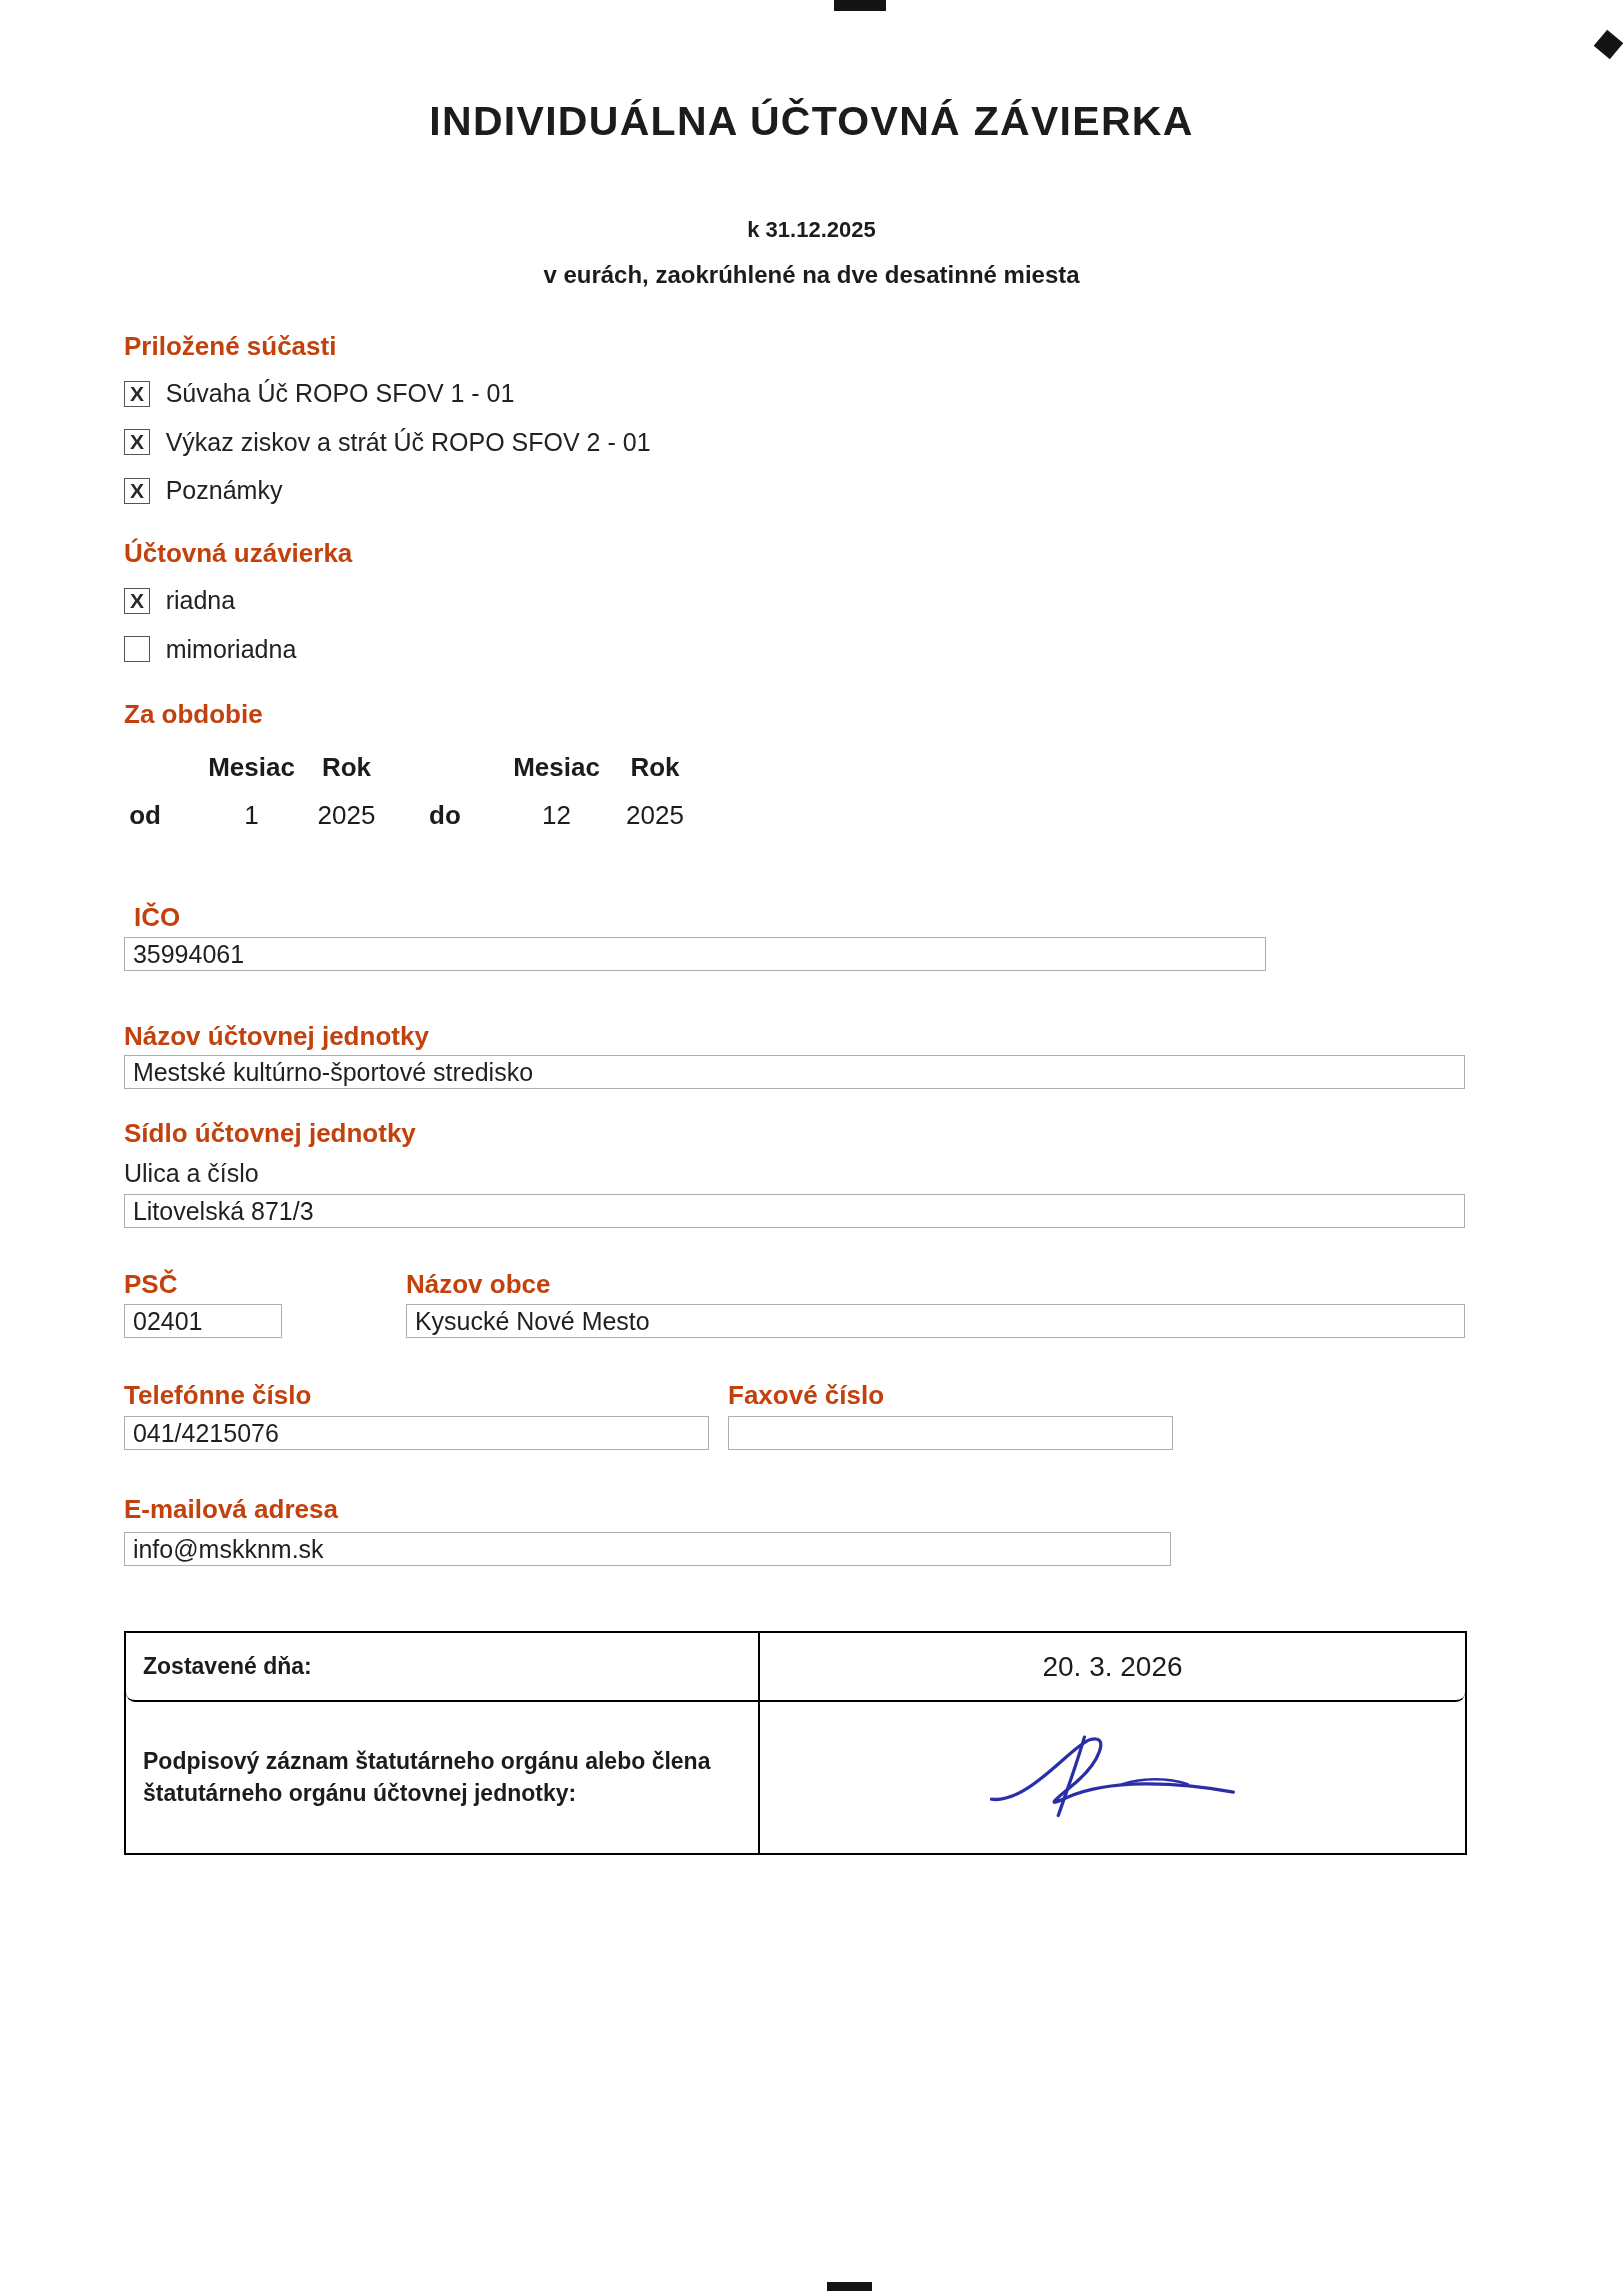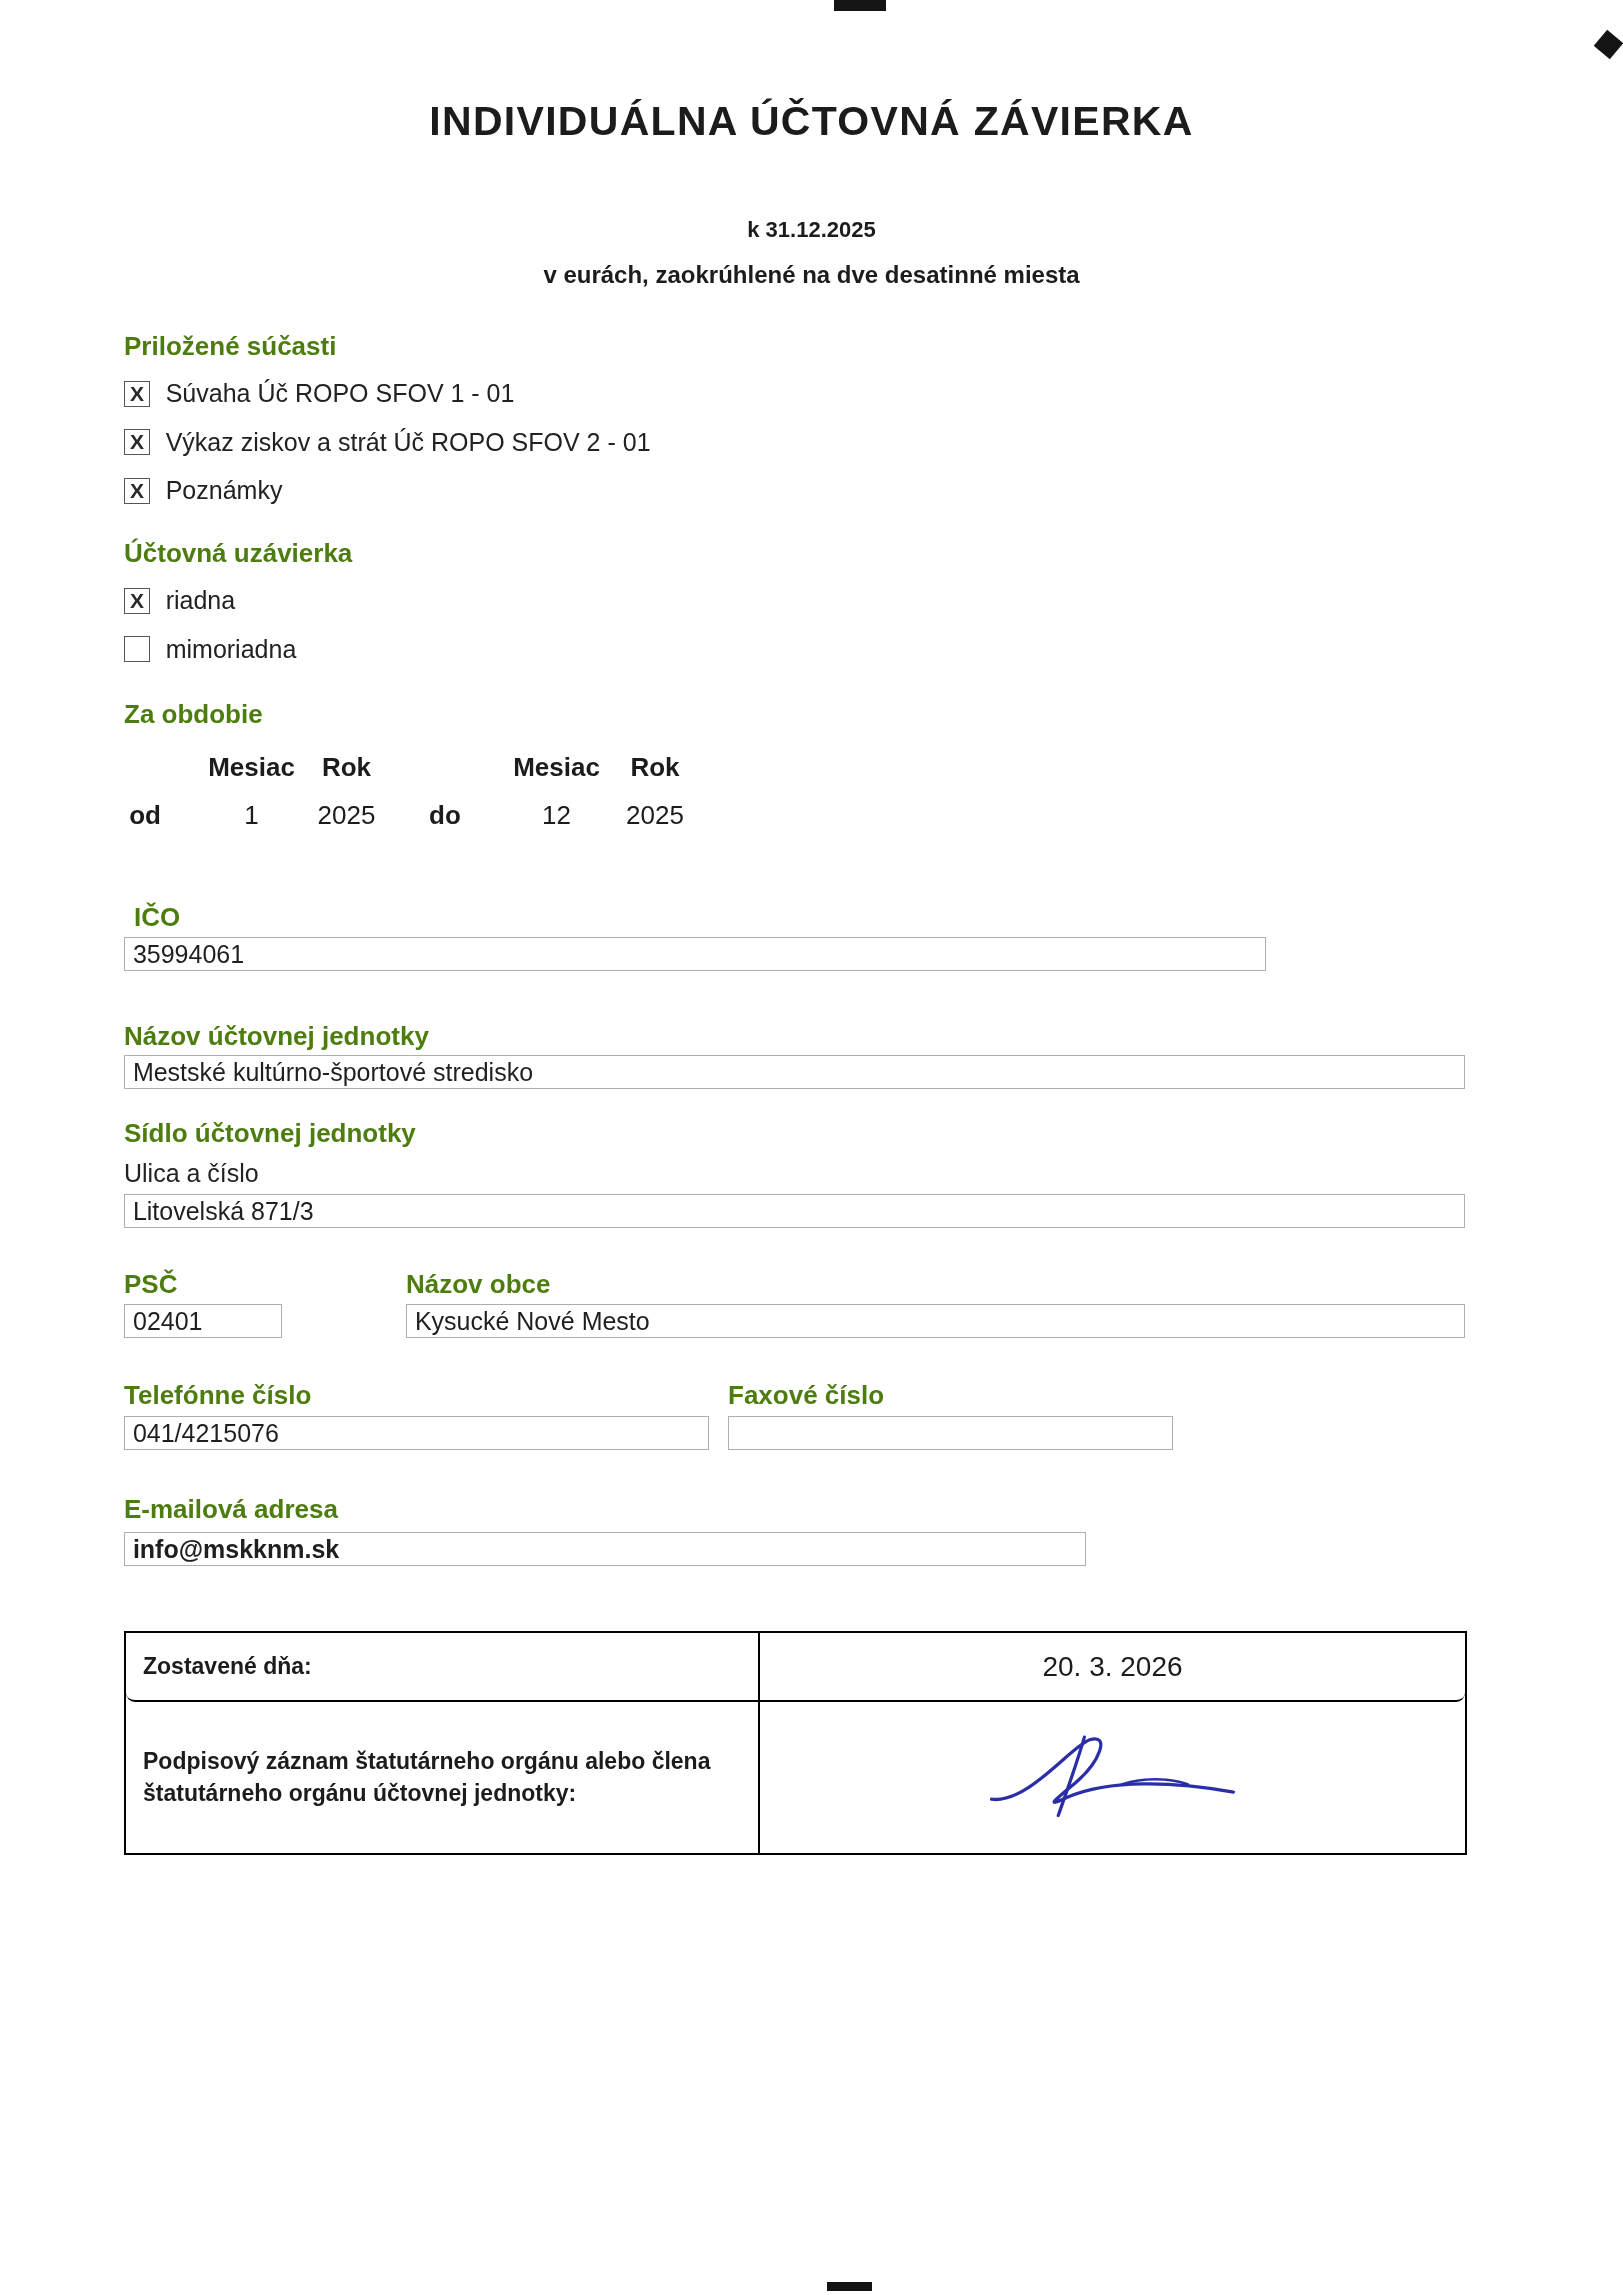--- a/index.html
+++ b/index.html
@@ -18,21 +18,21 @@
   .artifact.tc { left: 834px; top: 0; width: 52px; height: 10.5px; }
   .artifact.tr { left: 1598px; top: 34px; width: 21px; height: 21px; transform: rotate(40deg); }
   .artifact.bc { left: 827px; top: 2282px; width: 45px; height: 9.2px; }
 
   .centered { position: absolute; left: 0; right: 0; text-align: center; }
   .form-title { top: 98px; font-size: 41px; font-weight: bold; letter-spacing: 1.3px; }
   .date-line  { top: 217px; font-size: 22px; font-weight: bold; }
   .subtitle   { top: 261px; font-size: 24px; font-weight: bold; }
 
   .abs { position: absolute; }
-  .h   { font-size: 26px; font-weight: bold; color: #4d7c0f; }
+  .h   { font-size: 26px; font-weight: bold; color: #c2410c; }
   .t   { font-size: 25px; color: #222; }
 
   .cb-row { display: flex; align-items: center; gap: 15.7px; margin-bottom: 19.6px; }
   .cb-box {
     width: 26px; height: 26px; flex: 0 0 26px;
     border: 1.3px solid #555;
     display: flex; align-items: center; justify-content: center;
     font-size: 21px; font-weight: bold; color: #2a2a2a;
     background: #fff;
   }
@@ -170,21 +170,21 @@
   <div class="abs h" style="left:124px; top:1380px;">Telefónne číslo</div>
   <div class="abs h" style="left:728px; top:1380px;">Faxové číslo</div>
   <div class="box" style="left:124px; top:1416px; width:585px;">
     <span>041/4215076</span>
   </div>
   <div class="box" style="left:728px; top:1416px; width:445px;">
     <span></span>
   </div>
 
   <div class="abs h" style="left:124px; top:1494px;">E-mailová adresa</div>
-  <div class="box" style="left:124px; top:1532px; width:962px;font-weight:bold;">
+  <div class="box" style="left:124px; top:1532px; width:1047px;">
     <span>info@mskknm.sk</span>
   </div>
 
   <div class="sig-table">
     <div class="sig-row r1">
       <div class="sig-cell-l">Zostavené dňa:</div>
       <div class="sig-cell-r">20. 3. 2026</div>
     </div>
     <div class="sig-row r2">
       <div class="sig-cell-l">Podpisový záznam štatutárneho orgánu alebo člena štatutárneho orgánu účtovnej jednotky:</div>

